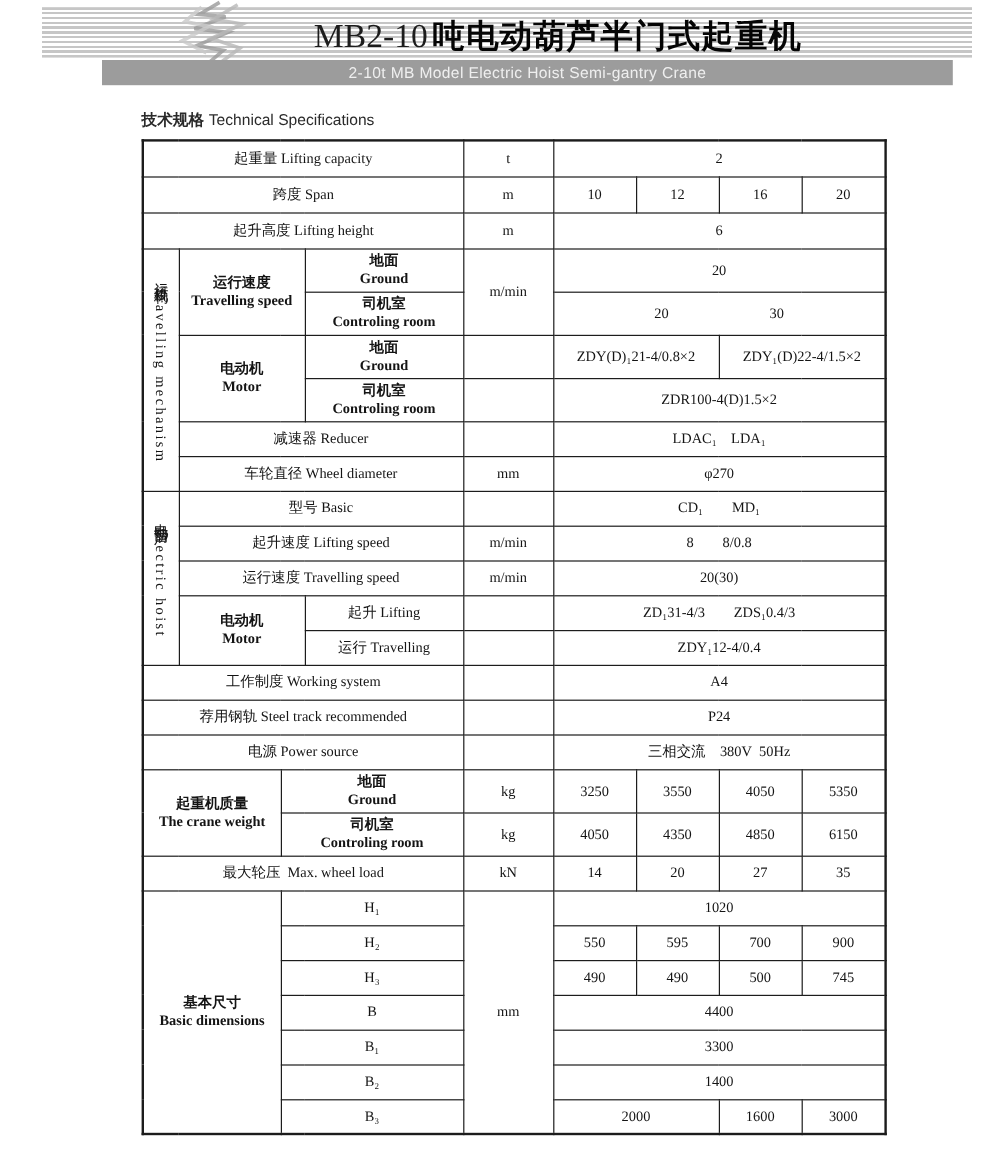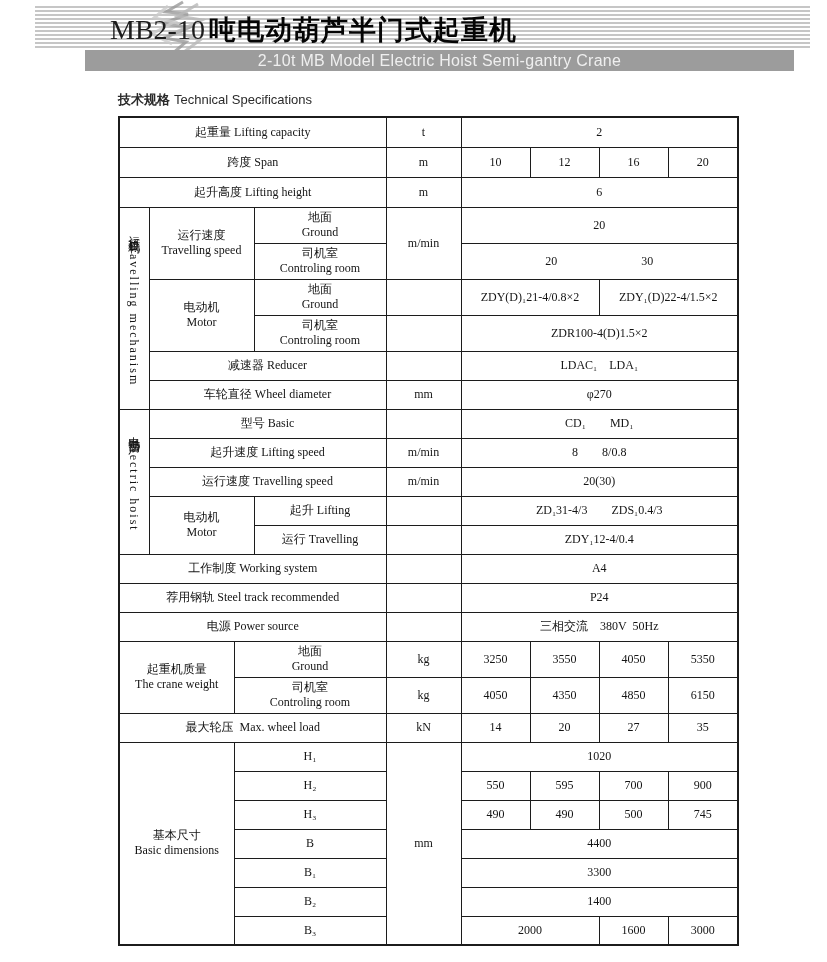--- a/index.html
+++ b/index.html
@@ -3,38 +3,38 @@
 <meta charset="utf-8">
 <style>
   html,body{margin:0;padding:0;background:#fff;}
   .page{position:relative;width:827px;height:962px;background:#ffffff;overflow:hidden;
         font-family:"Liberation Serif","DejaVu Serif",serif;color:#141414;}
 
   
   .stripes{position:absolute;left:35px;top:6px;width:775px;height:42px;
            background:repeating-linear-gradient(180deg,#c6c6c6 0px,#c6c6c6 2px,#ffffff 2px,#ffffff 4px);}
   .deco{position:absolute;left:128px;top:0px;width:100px;height:56px;}
-  .title-row{position:absolute;left:110px;top:12px;width:710px;white-space:nowrap;}
+  .title-row{position:absolute;left:110px;top:12px;width:710px;text-align:center;white-space:nowrap;}
   .t-model{font-family:"Liberation Serif","DejaVu Serif",serif;font-size:28px;color:#1c1c1c;}
   .t-zh{font-family:"Liberation Sans","DejaVu Sans",sans-serif;font-size:27px;font-weight:900;
         color:#050505;letter-spacing:1px;}
   .subtitle-bar{position:absolute;left:85px;top:50px;width:709px;height:21px;background:#9c9c9c;
                 text-align:center;}
-  .subtitle-bar span{font-family:"Liberation Sans","DejaVu Sans",sans-serif;font-size:16px;
+  .subtitle-bar span{font-family:"Liberation Sans","DejaVu Sans",sans-serif;font-size:13px;
                      color:#efefef;line-height:21px;letter-spacing:.3px;}
   .section-heading{position:absolute;left:118px;top:91px;
                    font-family:"Liberation Sans","DejaVu Sans",sans-serif;font-size:13px;color:#2a2a2a;}
   .sh-zh{font-weight:bold;margin-right:4px;margin-top:28px;}
 
   
   .spec-table{position:absolute;left:118px;top:116px;border-collapse:collapse;table-layout:fixed;
               width:619px;border:2px solid #1c1c1c;}
   .spec-table td{border:1px solid #1c1c1c;text-align:center;vertical-align:middle;
                  font-size:12px;color:#141414;padding:0 2px;overflow:hidden;}
-  .pre{white-space:pre-line;line-height:1.25;}
+  .pre{white-space:pre-line;line-height:1.25;font-weight:bold;}
   .h30{height:30px;padding-left:44px;}.h29{height:29px;}.h36{height:36px;}
   .vcell{padding:0;}
   .vtext{display:inline-block;writing-mode:vertical-rl;text-orientation:mixed;
          letter-spacing:2px;line-height:1;font-size:12px;}
 </style>
 </head>
 <body>
 
 <div class="page">
 

